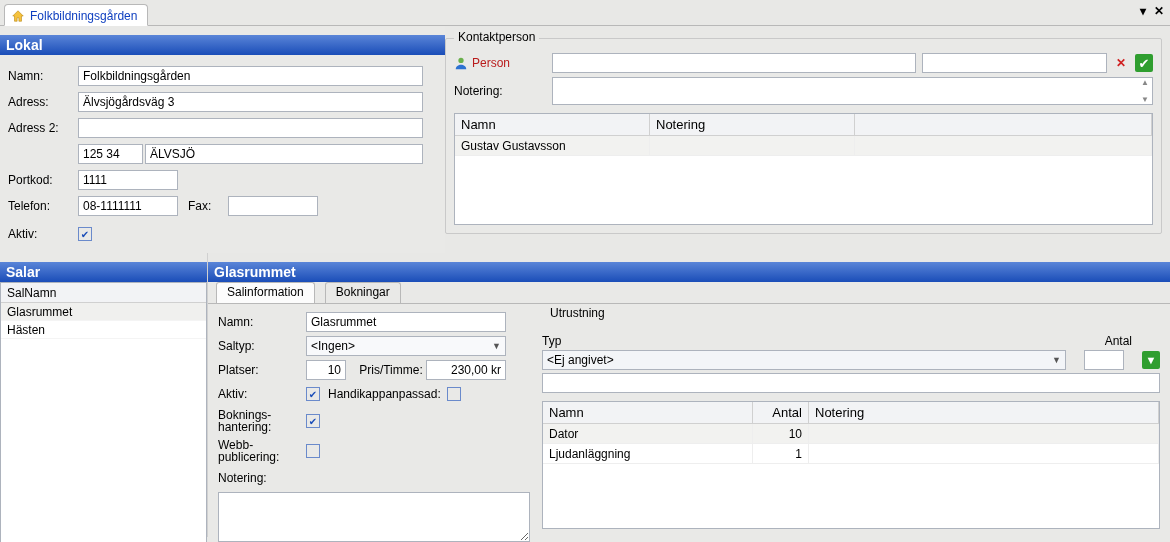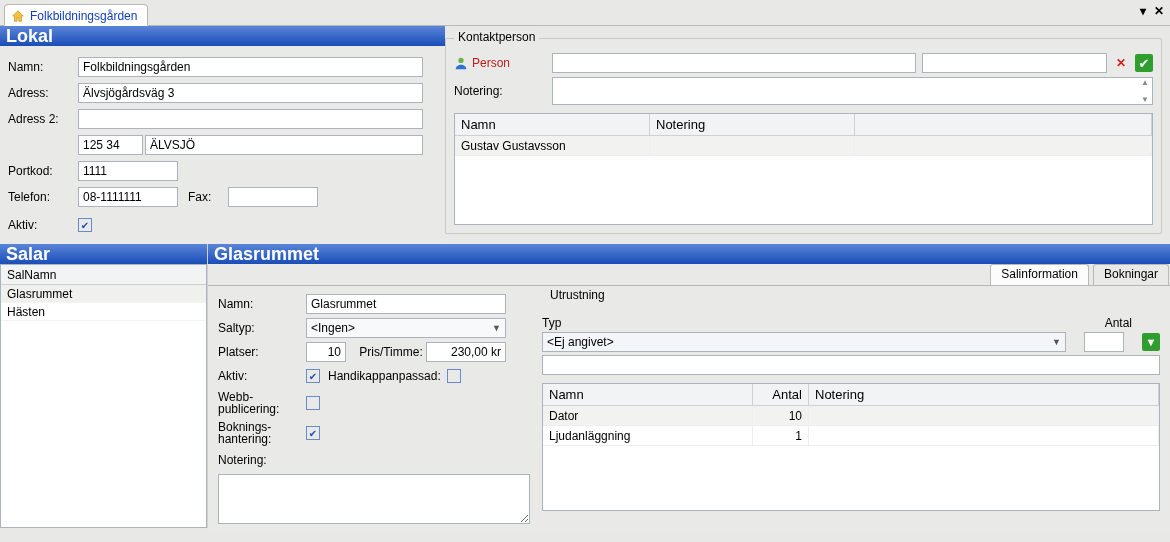--- a/index.html
+++ b/index.html
@@ -59,24 +59,25 @@
   .top-row {
     display: flex;
     width: 100%;
   }
 
   
   .blue-header {
     background: linear-gradient(#5a85d8,#1a4db8);
     color: #fff;
     font-weight: bold;
-    font-size: 18px;
+    font-size: 14px;
     height: 20px;
     line-height: 20px;
     padding: 0 6px;
+    margin-top: 9px;
   }
 
   .lokal-panel {
     width: 445px;
     background: #e9e9e7;
   }
 
   .lokal-form {
     padding: 10px 8px 4px 8px;
   }
@@ -239,25 +240,24 @@
     flex:1;
     background:#e9e9e7;
     padding:0;
     display:flex;
     flex-direction:row;
   }
   .tabs2 {
     display:flex;
     border-bottom:1px solid #b8b8b8;
     background:#e9e9e7;
-    padding:0 1px;
+    padding:0 8px;
     height:24px;
     align-items:flex-end;
-    gap:4px;
-    justify-content:flex-end;
+    gap:10px;
   }
   .tab2 {
     border:1px solid #b8b8b8;
     border-bottom:none;
     background:#fcfcfc;
     height:21px;
     padding:2px 10px 0 10px;
     border-radius:3px 3px 0 0;
     font-size:12px;
   }
@@ -486,28 +486,28 @@
           </div>
           <div class="sal-row">
             <div class="lab">Aktiv:</div>
             <span class="mini-chk checked"></span>
             <div style="width:8px"></div>
             <div>Handikappanpassad:</div>
             <div style="width:6px"></div>
             <span class="mini-chk"></span>
           </div>
           <div class="sal-row" style="height:30px">
+            <div class="lab" style="white-space:pre-line; line-height:12px;">Boknings-
+hantering:</div>
+            <span class="mini-chk checked"></span>
+          </div>
+          <div class="sal-row" style="height:30px">
             <div class="lab" style="white-space:pre-line; line-height:12px;">Webb-
 publicering:</div>
             <span class="mini-chk"></span>
-          </div>
-          <div class="sal-row" style="height:30px">
-            <div class="lab" style="white-space:pre-line; line-height:12px;">Boknings-
-hantering:</div>
-            <span class="mini-chk checked"></span>
           </div>
           <div class="sal-row">
             <div class="lab">Notering:</div>
           </div>
           <textarea class="note-area" style=""></textarea>
         </div>
 
         <div class="sal-right">
           <div class="utr-box">
             <div class="utr-legend">Utrustning</div>

